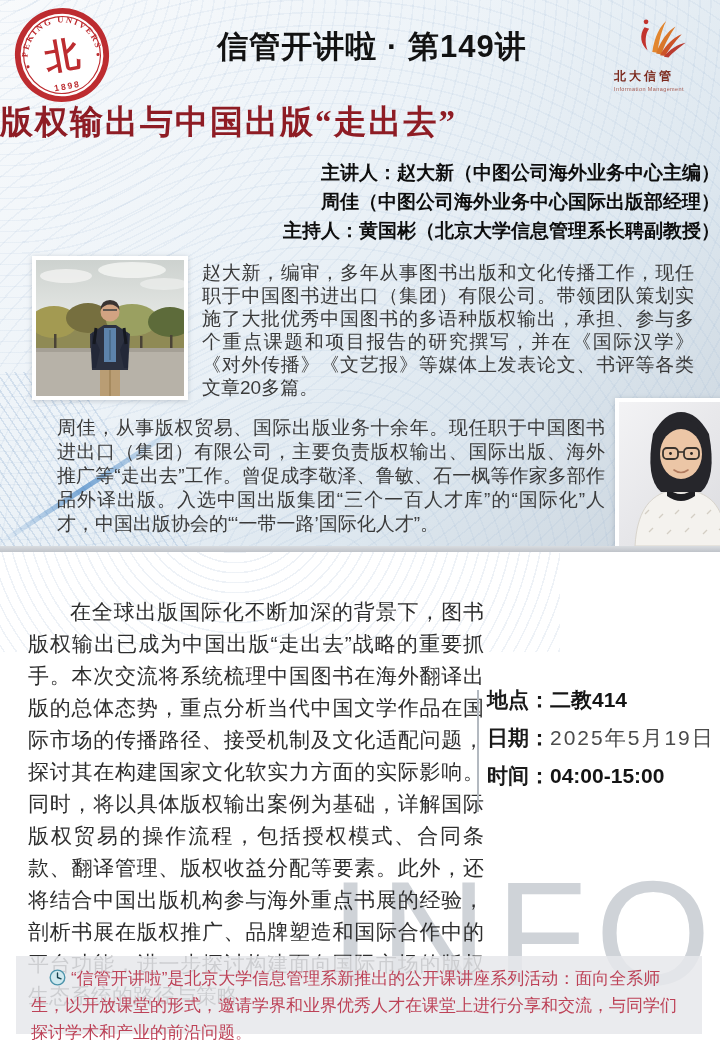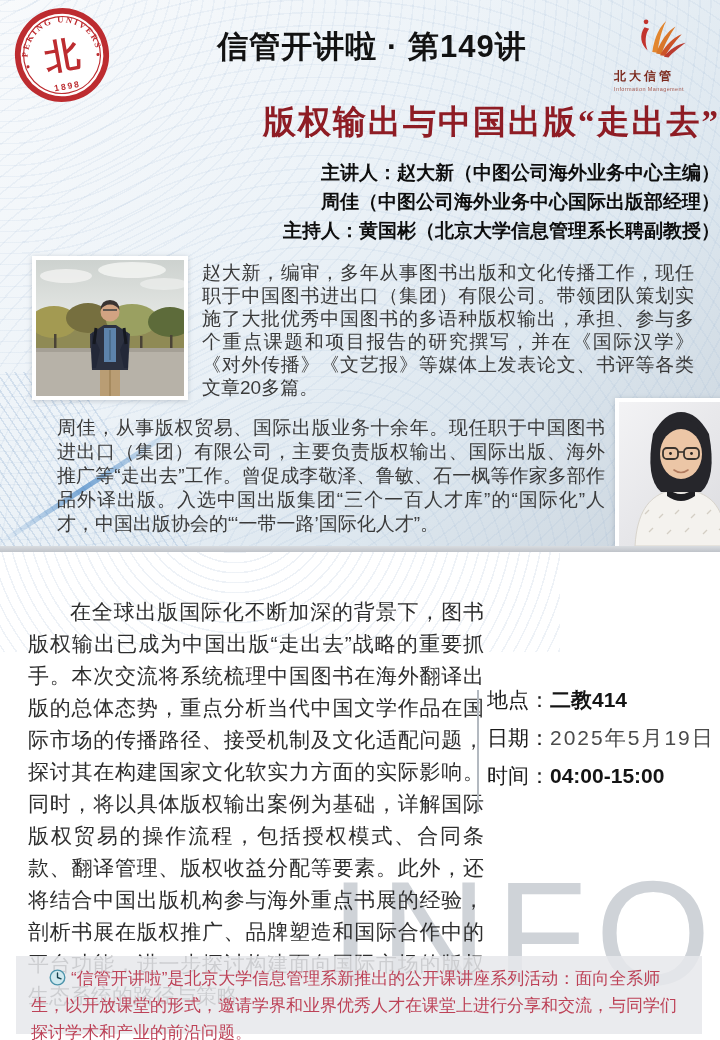--- a/index.html
+++ b/index.html
@@ -36,21 +36,21 @@
     position:absolute; left:0; top:26px; width:720px; text-align:center;
     font-size:31px; font-weight:700; color:#121212; letter-spacing:1px;padding-left:24px;
   }
 
   .im-logo { position:absolute; right:14px; top:16px; width:92px; }
   .im-logo svg { width:62px; height:52px; display:block; margin:0 auto; }
   .im-name { font-size:12px; font-weight:700; color:#7c2a1e; letter-spacing:3px; font-family:"Liberation Serif", serif; }
   .im-sub { font-size:5.5px; color:#a65a50; letter-spacing:.4px; margin-top:1px; }
 
   .lecture-title {
-    position:absolute; left:0; top:100px; width:720px; text-align:right;
+    position:absolute; left:0; top:100px; width:720px; text-align:left;
     font-family:"Liberation Serif", serif; font-size:33px; font-weight:700;
     color:#8e1c24; letter-spacing:2px;
   }
 
   .speakers { position:absolute; left:0; top:158px; width:720px; text-align:right;
     font-size:19px; font-weight:700; color:#0e0e0e; line-height:29px; }
 
   .bio-row1 { position:absolute; left:32px; top:256px; width:672px; display:flex; }
   .bio-row2 { position:absolute; left:15px; top:398px; width:692px; display:flex;margin-left:42px; }
   .photo { background:#fff; padding:4px; box-shadow:0 1px 5px rgba(60,70,90,.25); flex:none; }
@@ -73,21 +73,21 @@
     color:#8e97a3; opacity:.42; letter-spacing:9px; white-space:nowrap;
   }
   .abstract {
     position:absolute; left:28px; top:44px; width:456px; z-index:2;
     font-size:21px; line-height:32px; color:#2e2e2e;
     text-align:justify; text-indent:2em;
   }
   .v-divider { position:absolute; left:477px; top:138px; width:2px; height:122px; background:#b3b9c0; z-index:2; }
   .event-info { position:absolute; left:487px; top:134px; z-index:2; }
   .event-row { display:flex; align-items:baseline; height:38px; font-size:21px; }
-  .event-label { font-weight:400; color:#1a1a1a; }
+  .event-label { font-weight:700; color:#1a1a1a; }
   .event-value { color:#141414; font-weight:700; }
   .event-row.date .event-value { color:#4a4a4a; font-weight:400; letter-spacing:2px; }
 
   .footer-panel {
     position:absolute; left:16px; top:404px; width:686px; height:78px; z-index:2;
     background:rgba(231,232,235,0.86);
   }
   .footer-text {
     padding:9px 14px 0 15px; text-indent:18px;
     font-size:17px; line-height:27px; color:#bd4257; font-weight:500;

